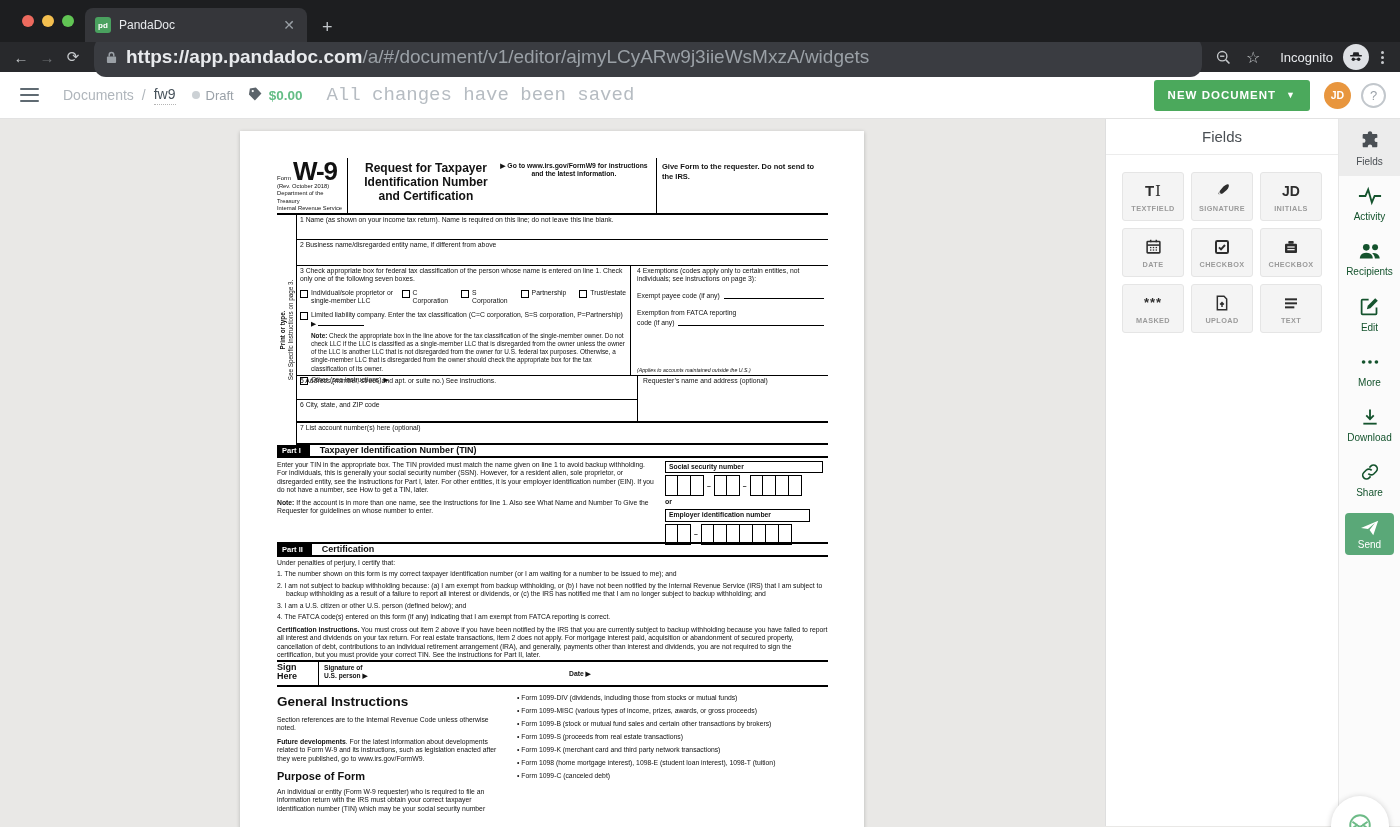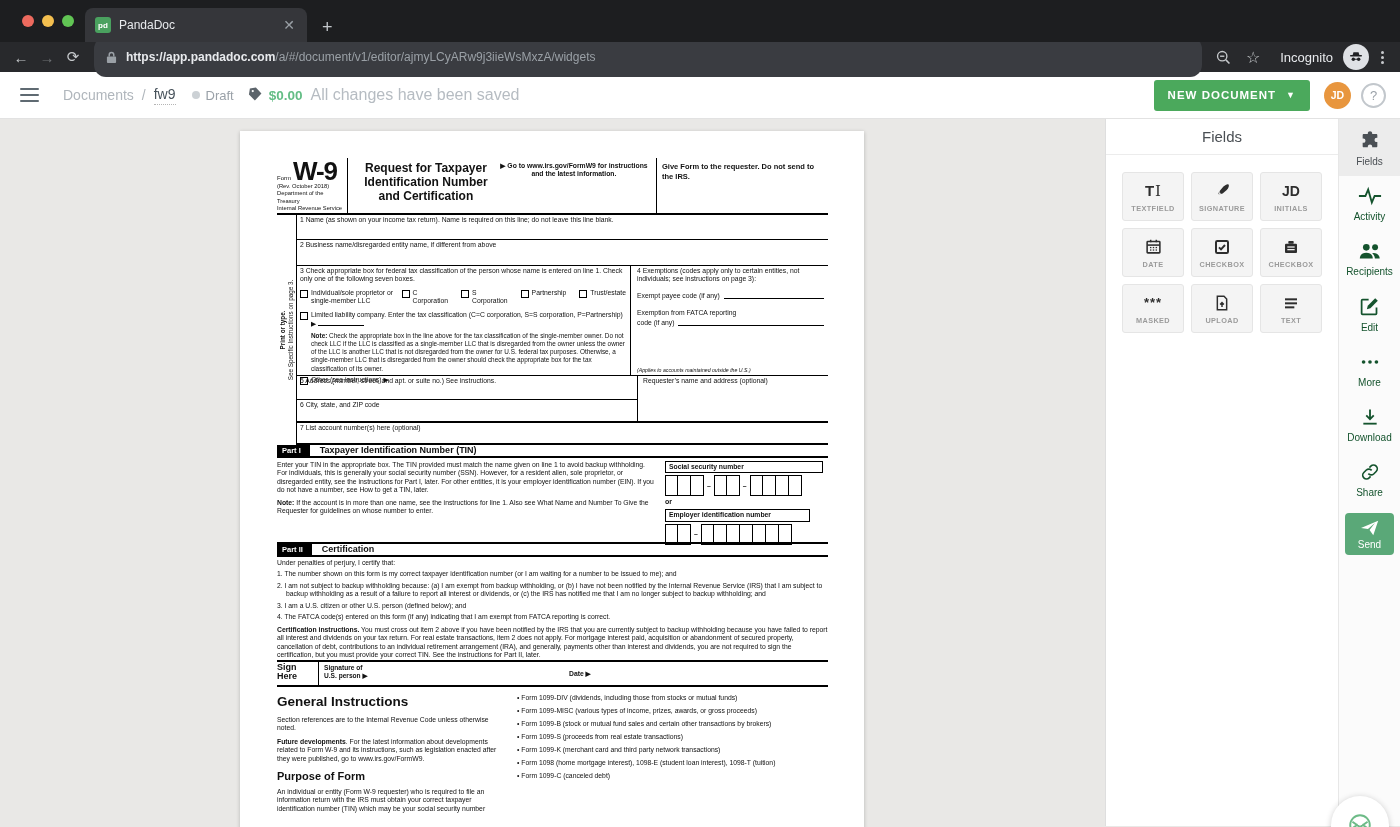--- a/index.html
+++ b/index.html
@@ -11,41 +11,41 @@
   .light { width:12px; height:12px; border-radius:50%; }
   .light.red{background:#ed6a5e;} .light.yellow{background:#f4bf4f;} .light.green{background:#61c554;}
   .tab { position:absolute; left:85px; bottom:0; width:222px; height:34px; background:#35363a; border-radius:8px 8px 0 0; display:flex; align-items:center; padding:0 10px; }
   .favicon { width:16px; height:16px; background:#4aa15f; border-radius:3px; color:#fff; font-size:8px; font-weight:bold; display:flex; align-items:center; justify-content:center; }
   .tab-title { color:#e8eaed; font-size:12px; margin-left:8px; flex:1; white-space:nowrap; overflow:hidden; }
   .tab-close { color:#9aa0a6; font-size:14px; cursor:default; padding:0 2px; }
   .newtab-btn { position:absolute; left:322px; bottom:6px; color:#c3c7cb; font-size:18px; line-height:18px; }
   .toolbar { height:30px; background:#28292c; display:flex; align-items:center; padding:0 8px; }
   .nav-ic { width:26px; height:26px; display:flex; align-items:center; justify-content:center; color:#c6c9cc; font-size:15px; }
   .nav-ic.dim { color:#6e7174; }
-  .omnibox { flex:1; height:40px; background:#3a3c41; border-radius:12px; margin:0 8px; display:flex; align-items:center; padding:0 12px; font-size:12px; white-space:nowrap; overflow:hidden; }
+  .omnibox { flex:1; height:40px; background:#3a3c41; border-radius:12px; margin:0 8px; display:flex; align-items:center; padding:0 12px; font-size:19px; white-space:nowrap; overflow:hidden; }
   .url-domain { color:#e8eaed; font-weight:bold; }
   .url-path { color:#9aa0a6; }
   .right-ic { display:flex; align-items:center; gap:4px; }
   .incog-label { color:#e8eaed; font-size:13px; margin:0 6px 0 10px; }
   .incog-badge { width:26px; height:26px; border-radius:50%; background:#dfe1e5; display:flex; align-items:center; justify-content:center; }
   .kebab { display:flex; flex-direction:column; gap:2px; padding:0 8px; }
   .kebab i { width:3px; height:3px; border-radius:50%; background:#c6c9cc; }
 
   
   .app-header { height:47px; background:#fff; border-bottom:1px solid #e2e2e2; display:flex; align-items:center; padding:5px 14px; }
   .burger { display:flex; flex-direction:column; gap:4px; padding:6px; margin-right:18px; }
   .burger i { width:19px; height:2px; background:#5f6a72; border-radius:1px; }
   .crumb-root { color:#b0b6bc; font-size:14px; }
   .crumb-sep { color:#b0b6bc; font-size:14px; margin:0 8px; }
   .doc-title { color:#47525b; font-size:14px; border-bottom:1px dotted #b5b5b5; padding-bottom:2px; }
   .draft-dot { width:8px; height:8px; border-radius:50%; background:#ccd1d5; margin:0 6px 0 16px; }
   .draft-label { color:#9aa1a8; font-size:13px; }
   .tag-ic { margin:0 6px 0 14px; }
   .price { color:#63bd85; font-size:13.5px; font-weight:bold; }
-  .autosave { color:#b6bcc2; font-size:16px; margin-left:8px; flex:1; }
+  .autosave { color:#b6bcc2; font-size:19px; margin-left:24px; flex:1;font-family:Liberation Mono, monospace; }
   .new-doc-btn { background:#4ba95c; color:#fff; border:none; border-radius:3px; height:31px; padding:0 14px; font-size:11.5px; font-weight:bold; letter-spacing:1px; display:flex; align-items:center; gap:10px; font-family:"Liberation Sans",sans-serif; }
   .caret { font-size:9px; }
   .avatar { width:27px; height:27px; border-radius:50%; background:#e8963e; color:#fff; font-size:10.5px; font-weight:bold; display:flex; align-items:center; justify-content:center; margin:0 10px 0 14px; }
   .help-btn { width:25px; height:25px; border-radius:50%; border:2px solid #c2c7cc; color:#9aa1a8; font-size:13px; display:flex; align-items:center; justify-content:center; background:#fff; }
 
   
   .main { height:707px; display:flex; position:relative; }
   .doc-area { width:1105px; position:relative; background:#e9e8e6; }
   .page { position:absolute; left:240px; top:12px; width:624px; height:700px; background:#fff; box-shadow:0 1px 4px rgba(0,0,0,.22); overflow:hidden; padding:27px 36px 0 37px; color:#111; }
 

